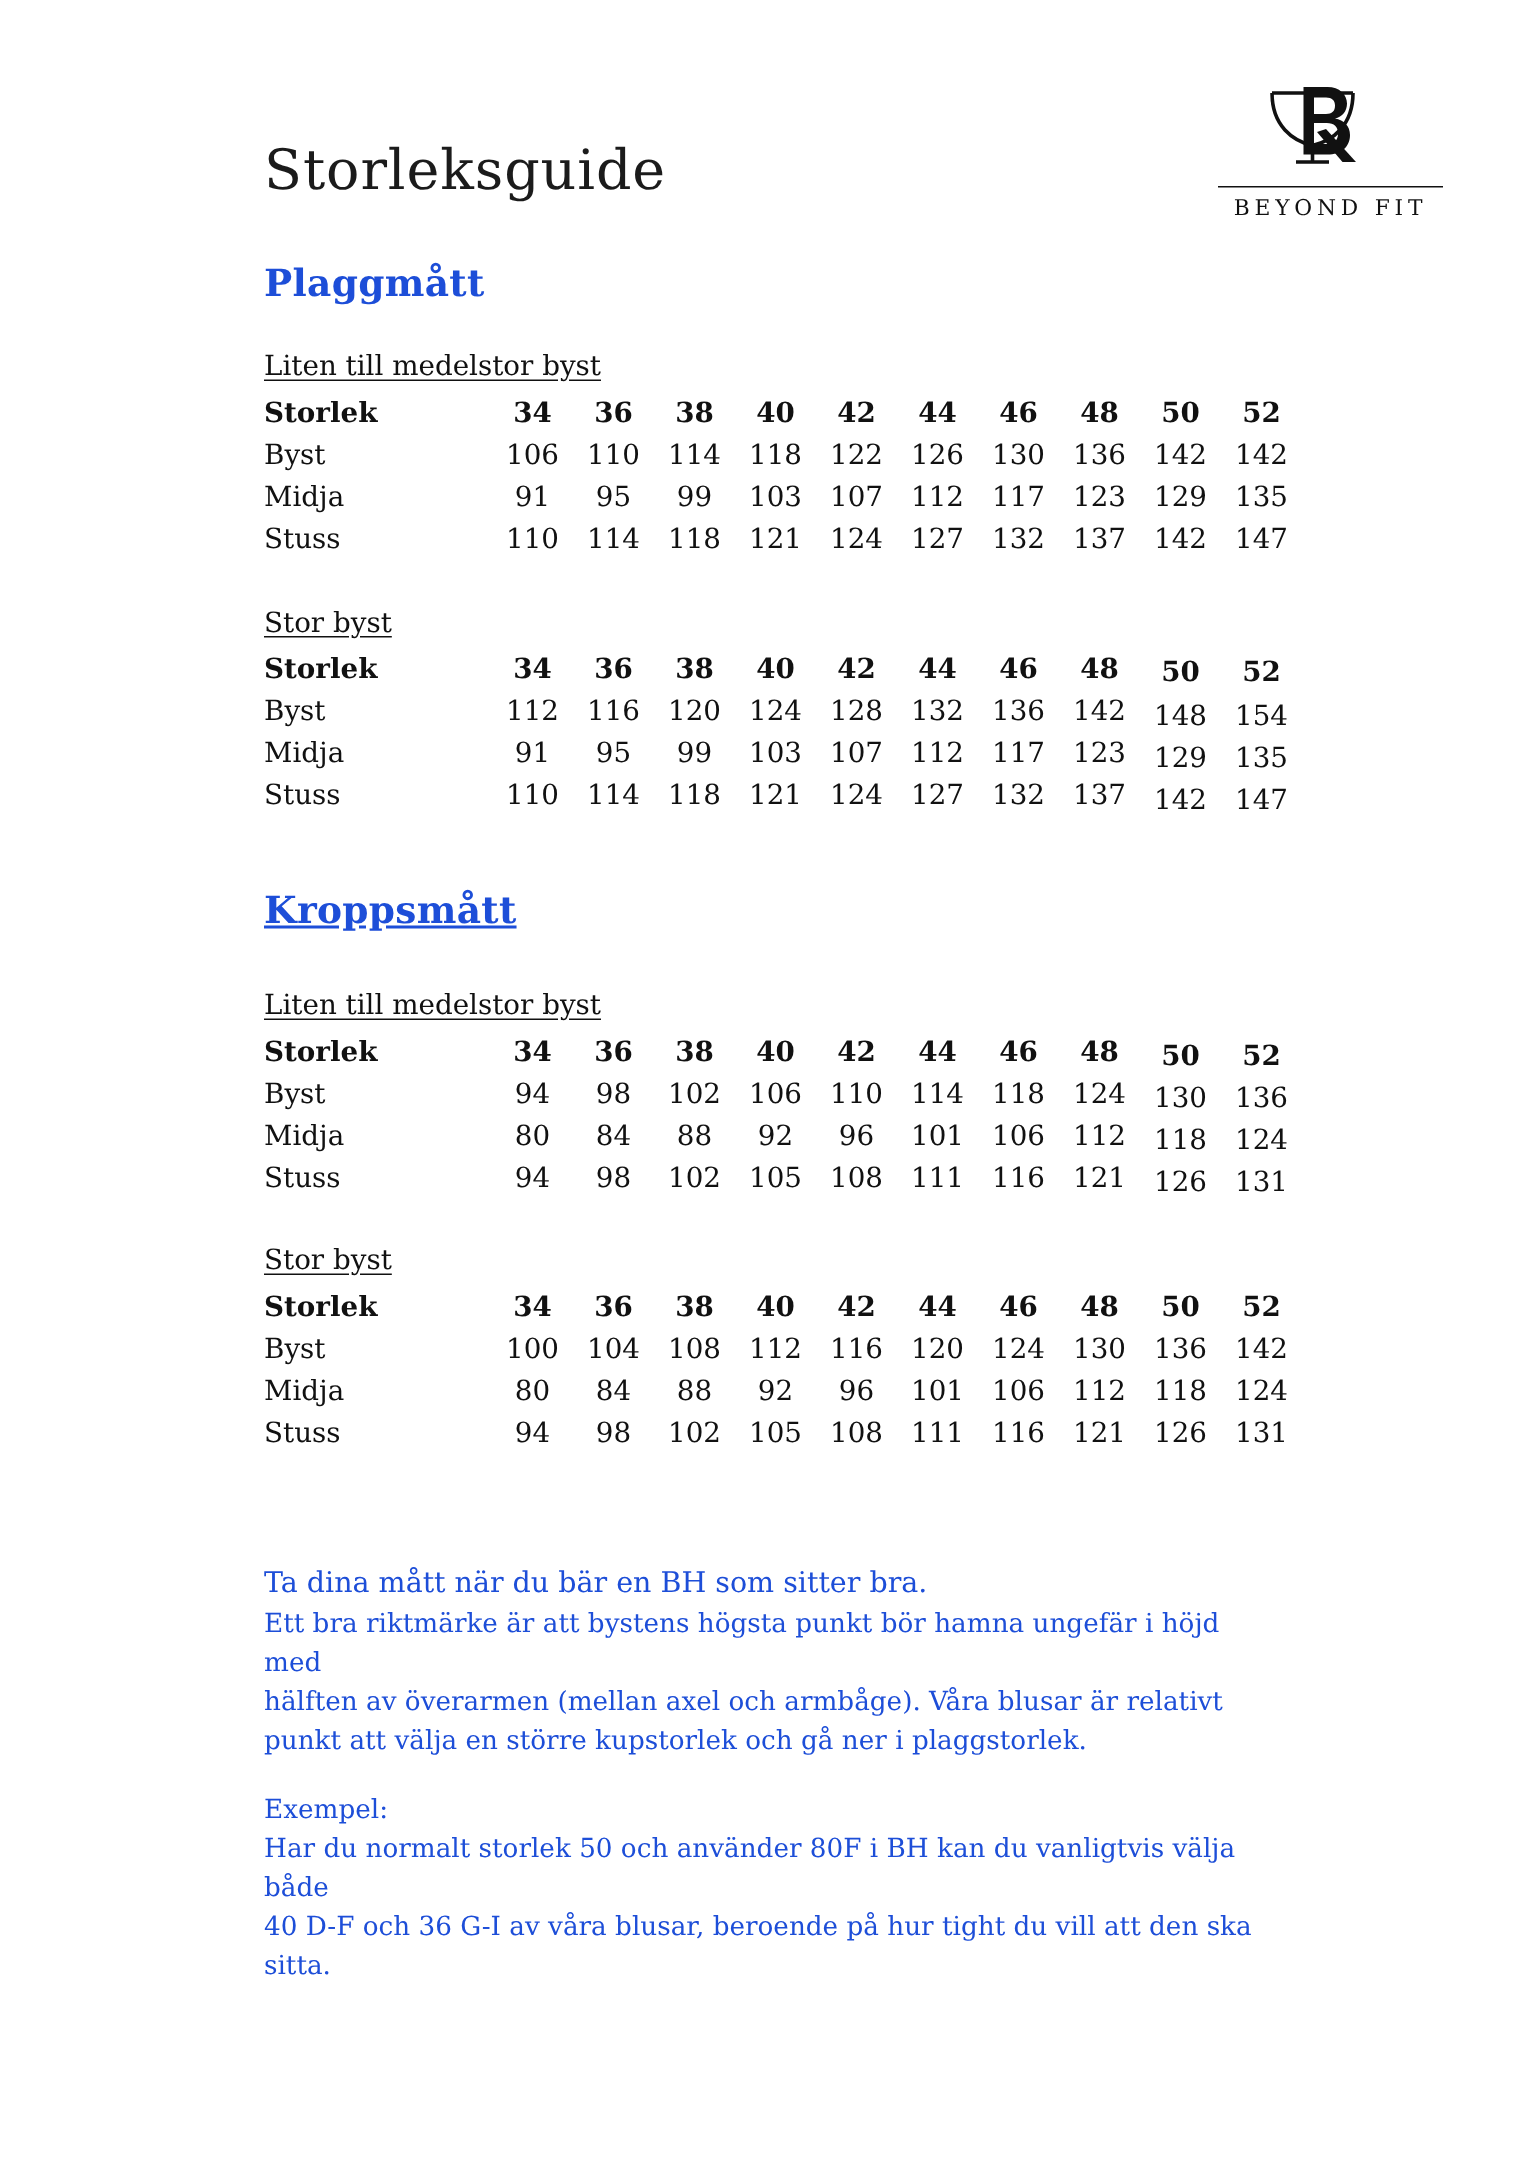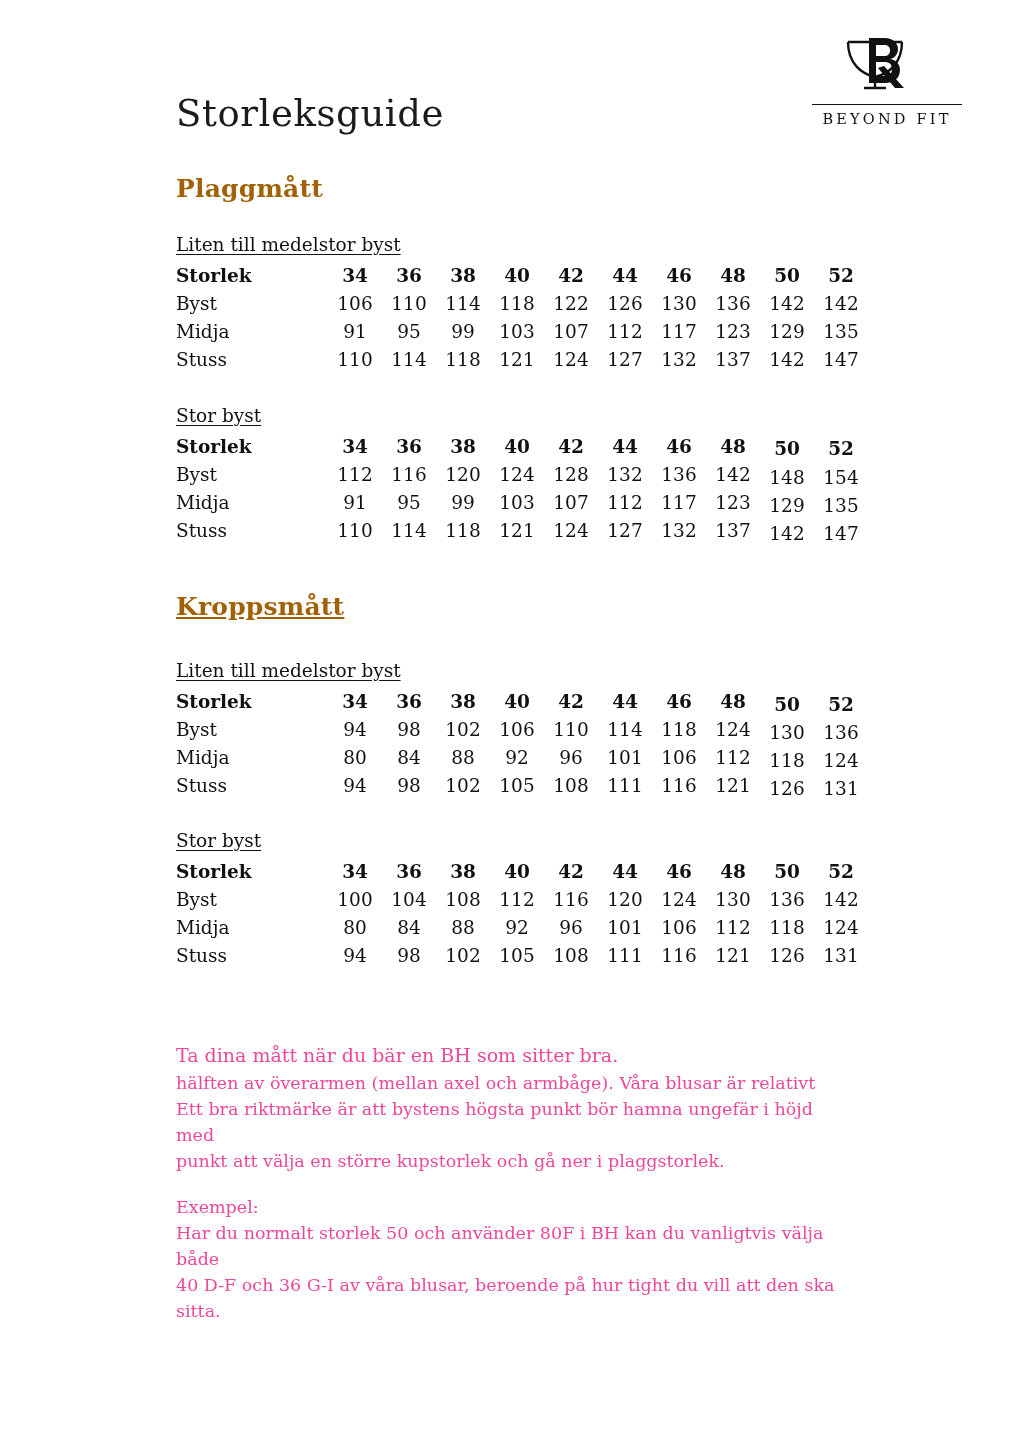--- a/index.html
+++ b/index.html
@@ -19,21 +19,21 @@
     position: absolute;
     left: 0; top: 0;
     width: 1024px;
     height: 1448px;
   }
 
   
   .logo {
     position: absolute;
     right: 62px;
-    top: 30px;
+    top: 50px;
     width: 150px;
     text-align: center;
   }
   .logo-mark {
     width: 150px;
     height: 72px;
     display: block;
   }
   .logo-rule {
     width: 150px;
@@ -56,21 +56,21 @@
     top: 92px;
     font-size: 37px;
     font-weight: 400;
     letter-spacing: 0.6px;
     color: #1b1b1b;
   }
   .h2 {
     font-size: 25px;
     font-weight: 700;
     letter-spacing: 0.2px;
-    color: #a16207;
+    color: #1d4ed8;
   }
   .h2-plagg { position: absolute; left: 176px; top: 174px; }
   .h2-kropp { position: absolute; left: 176px; top: 592px; text-decoration: underline; }
 
   
   .tbl-wrap { position: absolute; left: 176px; }
   .sub {
     font-size: 18.5px;
     text-decoration: underline;
     text-underline-offset: 3px;
@@ -101,21 +101,21 @@
   .j2 { position: relative; top: 2px; }
   .j3 { position: relative; top: 3px; }
 
   
   .copy {
     position: absolute;
     left: 176px;
     width: 660px;
     font-size: 17.5px;
     line-height: 26px;
-    color: #ec4899;
+    color: #1d4ed8;
   }
   .copy .lead { font-size: 19px; line-height: 30px; }
   .copy p { margin: 0; }
   .copy .gap { height: 20px; }
 </style>
 </head>
 <body>
 
 <div class="page">
 
@@ -438,22 +438,22 @@
           <td>121</td>
           <td>126</td>
           <td>131</td>
         </tr>
       </tbody>
     </table>
   </div>
 
   <div class="copy" style="top:1040px">
     <p class="lead">Ta dina mått när du bär en BH som sitter bra.</p>
+    <p>Ett bra riktmärke är att bystens högsta punkt bör hamna ungefär i höjd med</p>
     <p>hälften av överarmen (mellan axel och armbåge). Våra blusar är relativt</p>
-    <p>Ett bra riktmärke är att bystens högsta punkt bör hamna ungefär i höjd med</p>
     <p>punkt att välja en större kupstorlek och gå ner i plaggstorlek.</p>
     <div class="gap"></div>
     <p>Exempel:</p>
     <p>Har du normalt storlek 50 och använder 80F i BH kan du vanligtvis välja både</p>
     <p>40 D-F och 36 G-I av våra blusar, beroende på hur tight du vill att den ska sitta.</p>
   </div>
 
 </div>
 
 </body></html>

